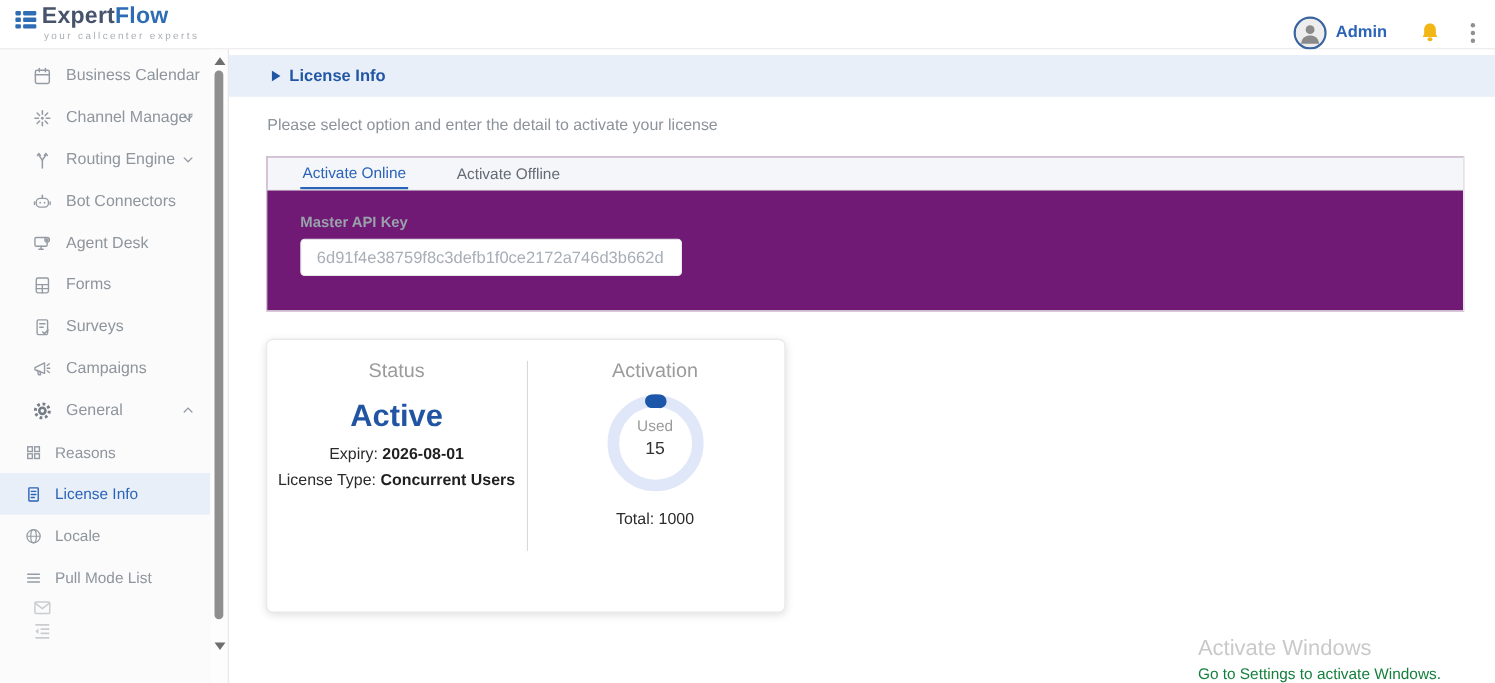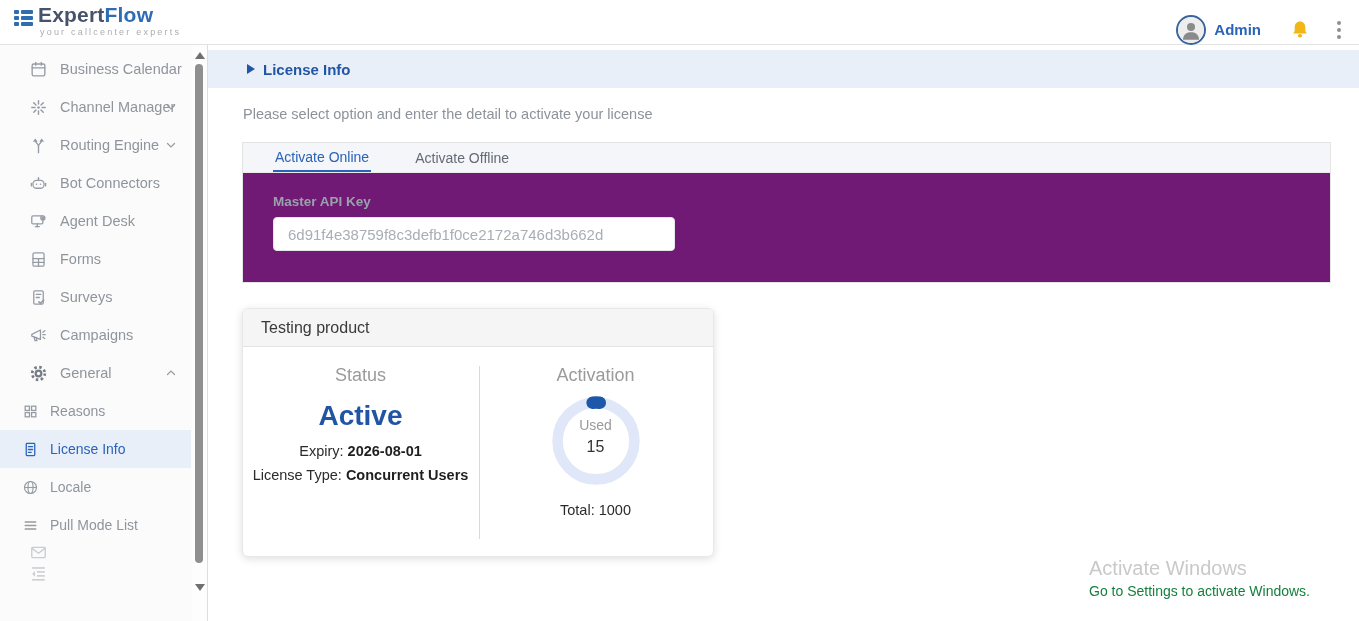--- a/index.html
+++ b/index.html
@@ -55,21 +55,21 @@
   .titlebar .tri { width:8px; height:10px; margin-right:8px; }
   .titlebar .title { color:#2156a5; font-size:15px; font-weight:700; }
   .instruction { position:absolute; left:35px; top:61px; font-size:14.5px; color:#8d939a; }
 
   .tab-card { position:absolute; left:34px; top:97px; width:1089px; height:141px;
               border:1px solid #e4e4e4; background:#701a75; }
   .tab-strip { height:30px; background:#f4f6f9; border-bottom:1px solid #eaeaea; display:flex; padding-left:30px; }
   .tab { font-size:14px; color:#646b75; display:flex; align-items:center; padding:0 2px; margin-right:42px; cursor:pointer; }
   .tab.active { color:#2a63b8; font-weight:500; border-bottom:2px solid #2a63b8; }
   .api-label { position:absolute; left:30px; top:51px; font-size:13.5px; font-weight:700; color:#99a1ab; }
-  .api-input { position:absolute; left:30px; top:74px; width:402px; height:34px; border:1px solid #e5e7ea;
+  .api-input { position:absolute; left:30px; top:74px; width:347px; height:34px; border:1px solid #e5e7ea;
                border-radius:4px; padding:0 14px; font-size:15px; color:#a8aeb6; background:#fff; outline:none;
                font-family:"Liberation Sans", sans-serif; }
 
   .product-card { position:absolute; left:34px; top:263px; width:472px; height:249px; background:#fff;
                   border:1px solid #e8e8e8; border-radius:6px; box-shadow:0 2px 8px rgba(0,0,0,.13); overflow:hidden; }
   .pc-header { height:38px; background:#f5f5f5; border-bottom:1px solid #e3e3e3; display:flex; align-items:center;
                padding-left:18px; font-size:16px; color:#3a3a3a; }
   .pc-body { position:relative; height:210px; display:flex; }
   .pc-divider { position:absolute; left:236px; top:19px; height:173px; width:1px; background:#d9d9d9; }
   .pc-col { width:236px; display:flex; flex-direction:column; align-items:center; }
@@ -78,21 +78,21 @@
   .kv-line { margin-top:11px; font-size:14.5px; color:#2b2b2b; }
   .kv-line + .kv-line { margin-top:8px; }
   .kv-line b { font-weight:700; color:#1f1f1f; }
   .donut-wrap { position:relative; width:96px; height:96px; margin-top:7px; }
   .donut-wrap svg { position:absolute; inset:0; }
   .donut-used-label { position:absolute; left:0; right:0; top:24px; text-align:center; font-size:14px; color:#9a9a9a; }
   .donut-used-value { position:absolute; left:0; right:0; top:45px; text-align:center; font-size:16px; color:#333; }
   .total-line { margin-top:13px; font-size:14.5px; color:#2b2b2b; }
   .total-line b { font-weight:400; }
 
-  .watermark { position:absolute; right:49px; top:512px; text-align:left; color:#cccccc; }
+  .watermark { position:absolute; right:49px; top:533px; text-align:left; color:#cccccc; }
   .watermark .wm1 { font-size:20px; color:#c9c9c9; }
   .watermark .wm2 { font-size:14px; color:#15803d; margin-top:3px; }
 
   svg { display:block; }
 </style>
 </head>
 <body>
 
 <div class="top-header">
   <div class="logo">
@@ -367,21 +367,20 @@
     <section class="tab-card">
       <div class="tab-strip">
         <div class="tab active">Activate Online</div>
         <div class="tab">Activate Offline</div>
       </div>
       <label class="api-label">Master API Key</label>
       <input class="api-input" type="text" value="6d91f4e38759f8c3defb1f0ce2172a746d3b662d" style="">
     </section>
 
     <section class="product-card">
-      <div class="pc-header">Testing product</div>
       <div class="pc-body">
         <div class="pc-divider"></div>
 
         <div class="pc-col">
           <div class="pc-heading">Status</div>
           <div class="status-value">Active</div>
           <div class="kv-line">
             <span>Expiry:</span>
             <b>2026-08-01</b>
           </div>

